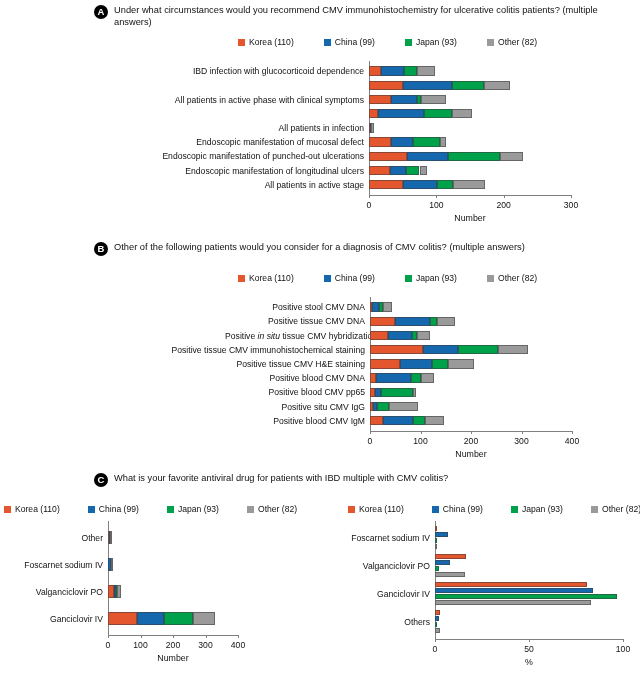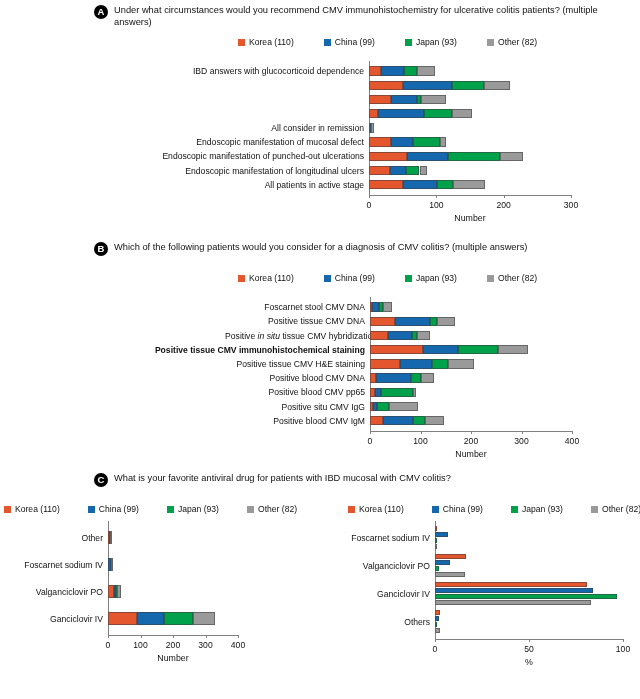--- a/index.html
+++ b/index.html
@@ -74,38 +74,39 @@
       <div class="axis-h" style="left: 369px; top: 134.8px; width: 202px;"></div>
       <div class="tick" style="left: 369px; top: 134.8px;"></div>
       <div class="ticklbl" style="left: 369px; top: 139.8px;">0</div>
       <div class="tick" style="left: 436.333px; top: 134.8px;"></div>
       <div class="ticklbl" style="left: 436.333px; top: 139.8px;">100</div>
       <div class="tick" style="left: 503.667px; top: 134.8px;"></div>
       <div class="ticklbl" style="left: 503.667px; top: 139.8px;">200</div>
       <div class="tick" style="left: 571px; top: 134.8px;"></div>
       <div class="ticklbl" style="left: 571px; top: 139.8px;">300</div>
       <div class="axtitle" style="left: 470px; top: 152.8px;">Number</div>
-      <div class="catlbl left" style="left: 109px; width: 255px; top: 11.1px;">IBD  answers with glucocorticoid dependence</div>
+      <div class="catlbl left" style="left: 109px; width: 255px; top: 11.1px;">IBD  infection with glucocorticoid dependence</div>
       <div class="seg" style="left: 369px; top: 6.35px; width: 12.12px; height: 9.5px; background: rgb(228, 87, 46);"></div>
       <div class="seg" style="left: 381.12px; top: 6.35px; width: 22.8933px; height: 9.5px; background: rgb(21, 103, 174);"></div>
       <div class="seg" style="left: 404.013px; top: 6.35px; width: 13.4667px; height: 9.5px; background: rgb(0, 161, 75);"></div>
       <div class="seg" style="left: 417.48px; top: 6.35px; width: 17.5067px; height: 9.5px; background: rgb(154, 154, 154);"></div>
       <div class="seg" style="left: 369px; top: 20.55px; width: 34.34px; height: 9.5px; background: rgb(228, 87, 46);"></div>
       <div class="seg" style="left: 403.34px; top: 20.55px; width: 49.1533px; height: 9.5px; background: rgb(21, 103, 174);"></div>
       <div class="seg" style="left: 452.493px; top: 20.55px; width: 31.6467px; height: 9.5px; background: rgb(0, 161, 75);"></div>
       <div class="seg" style="left: 484.14px; top: 20.55px; width: 26.26px; height: 9.5px; background: rgb(154, 154, 154);"></div>
+      <div class="catlbl left" style="left: 109px; width: 255px; top: 39.5px;">All patients in active phase with clinical symptoms</div>
       <div class="seg" style="left: 369px; top: 34.75px; width: 22.22px; height: 9.5px; background: rgb(228, 87, 46);"></div>
       <div class="seg" style="left: 391.22px; top: 34.75px; width: 25.5867px; height: 9.5px; background: rgb(21, 103, 174);"></div>
       <div class="seg" style="left: 416.807px; top: 34.75px; width: 4.04px; height: 9.5px; background: rgb(0, 161, 75);"></div>
       <div class="seg" style="left: 420.847px; top: 34.75px; width: 24.9133px; height: 9.5px; background: rgb(154, 154, 154);"></div>
       <div class="seg" style="left: 369px; top: 48.95px; width: 9.42667px; height: 9.5px; background: rgb(228, 87, 46);"></div>
       <div class="seg" style="left: 378.427px; top: 48.95px; width: 45.7867px; height: 9.5px; background: rgb(21, 103, 174);"></div>
       <div class="seg" style="left: 424.213px; top: 48.95px; width: 27.6067px; height: 9.5px; background: rgb(0, 161, 75);"></div>
       <div class="seg" style="left: 451.82px; top: 48.95px; width: 20.2px; height: 9.5px; background: rgb(154, 154, 154);"></div>
-      <div class="catlbl left" style="left: 109px; width: 255px; top: 67.9px;">All consider in remission</div>
+      <div class="catlbl left" style="left: 109px; width: 255px; top: 67.9px;">All patients in infection</div>
       <div class="seg" style="left: 369px; top: 63.15px; width: 1.2px; height: 9.5px; background: rgb(228, 87, 46);"></div>
       <div class="seg" style="left: 369.673px; top: 63.15px; width: 1.34667px; height: 9.5px; background: rgb(21, 103, 174);"></div>
       <div class="seg" style="left: 371.02px; top: 63.15px; width: 2.69333px; height: 9.5px; background: rgb(154, 154, 154);"></div>
       <div class="catlbl left" style="left: 109px; width: 255px; top: 82.1px;">Endoscopic manifestation of mucosal defect</div>
       <div class="seg" style="left: 369px; top: 77.35px; width: 22.22px; height: 9.5px; background: rgb(228, 87, 46);"></div>
       <div class="seg" style="left: 391.22px; top: 77.35px; width: 22.22px; height: 9.5px; background: rgb(21, 103, 174);"></div>
       <div class="seg" style="left: 413.44px; top: 77.35px; width: 26.9333px; height: 9.5px; background: rgb(0, 161, 75);"></div>
       <div class="seg" style="left: 440.373px; top: 77.35px; width: 5.38667px; height: 9.5px; background: rgb(154, 154, 154);"></div>
       <div class="catlbl left" style="left: 109px; width: 255px; top: 96.3px;">Endoscopic manifestation of punched-out ulcerations</div>
       <div class="seg" style="left: 369px; top: 91.55px; width: 37.7067px; height: 9.5px; background: rgb(228, 87, 46);"></div>
@@ -119,21 +120,21 @@
       <div class="seg" style="left: 419.5px; top: 105.75px; width: 7.40667px; height: 9.5px; background: rgb(154, 154, 154);"></div>
       <div class="catlbl left" style="left: 109px; width: 255px; top: 124.7px;">All patients in active stage</div>
       <div class="seg" style="left: 369px; top: 119.95px; width: 33.6667px; height: 9.5px; background: rgb(228, 87, 46);"></div>
       <div class="seg" style="left: 402.667px; top: 119.95px; width: 34.34px; height: 9.5px; background: rgb(21, 103, 174);"></div>
       <div class="seg" style="left: 437.007px; top: 119.95px; width: 16.16px; height: 9.5px; background: rgb(0, 161, 75);"></div>
       <div class="seg" style="left: 453.167px; top: 119.95px; width: 31.6467px; height: 9.5px; background: rgb(154, 154, 154);"></div>
     </div>
 
   <div class="qrow" style="left:94px;top:242px;width:540px;">
     <div class="badge">B</div>
-    <div class="qtext">Which of the following patients would you consider for a diagnosis of CMV colitis? (multiple answers)</div>
+    <div class="qtext">Other of the following patients would you consider for a diagnosis of CMV colitis? (multiple answers)</div>
   </div>
 
   <div class="legend" id="legend-b" style="left:238px;top:273px;">
       <div class="item" style="margin-right: 30px;">
         <span class="swatch" style="background: rgb(228, 87, 46);"></span>
         <span class="lbl">Korea (110)</span>
       </div>
       <div class="item" style="margin-right: 30px;">
         <span class="swatch" style="background: rgb(21, 103, 174);"></span>
         <span class="lbl">China (99)</span>
@@ -155,36 +156,36 @@
       <div class="ticklbl" style="left: 370px; top: 139.8px;">0</div>
       <div class="tick" style="left: 420.5px; top: 134.8px;"></div>
       <div class="ticklbl" style="left: 420.5px; top: 139.8px;">100</div>
       <div class="tick" style="left: 471px; top: 134.8px;"></div>
       <div class="ticklbl" style="left: 471px; top: 139.8px;">200</div>
       <div class="tick" style="left: 521.5px; top: 134.8px;"></div>
       <div class="ticklbl" style="left: 521.5px; top: 139.8px;">300</div>
       <div class="tick" style="left: 572px; top: 134.8px;"></div>
       <div class="ticklbl" style="left: 572px; top: 139.8px;">400</div>
       <div class="axtitle" style="left: 471px; top: 152.8px;">Number</div>
-      <div class="catlbl left" style="left: 147px; width: 218px; top: 11.1px;">Foscarnet stool CMV DNA</div>
+      <div class="catlbl left" style="left: 147px; width: 218px; top: 11.1px;">Positive stool CMV DNA</div>
       <div class="seg" style="left: 370px; top: 6.35px; width: 2.02px; height: 9.5px; background: rgb(228, 87, 46);"></div>
       <div class="seg" style="left: 372.02px; top: 6.35px; width: 7.07px; height: 9.5px; background: rgb(21, 103, 174);"></div>
       <div class="seg" style="left: 379.09px; top: 6.35px; width: 3.535px; height: 9.5px; background: rgb(0, 161, 75);"></div>
       <div class="seg" style="left: 382.625px; top: 6.35px; width: 9.09px; height: 9.5px; background: rgb(154, 154, 154);"></div>
       <div class="catlbl left" style="left: 147px; width: 218px; top: 25.3px;">Positive tissue CMV DNA</div>
       <div class="seg" style="left: 370px; top: 20.55px; width: 25.25px; height: 9.5px; background: rgb(228, 87, 46);"></div>
       <div class="seg" style="left: 395.25px; top: 20.55px; width: 34.845px; height: 9.5px; background: rgb(21, 103, 174);"></div>
       <div class="seg" style="left: 430.095px; top: 20.55px; width: 7.07px; height: 9.5px; background: rgb(0, 161, 75);"></div>
       <div class="seg" style="left: 437.165px; top: 20.55px; width: 18.18px; height: 9.5px; background: rgb(154, 154, 154);"></div>
       <div class="catlbl left" style="left: 159px; width: 218px; top: 39.5px;">Positive <i>in situ</i> tissue CMV hybridization</div>
       <div class="seg" style="left: 370px; top: 34.75px; width: 17.675px; height: 9.5px; background: rgb(228, 87, 46);"></div>
       <div class="seg" style="left: 387.675px; top: 34.75px; width: 24.24px; height: 9.5px; background: rgb(21, 103, 174);"></div>
       <div class="seg" style="left: 411.915px; top: 34.75px; width: 5.555px; height: 9.5px; background: rgb(0, 161, 75);"></div>
       <div class="seg" style="left: 417.47px; top: 34.75px; width: 12.12px; height: 9.5px; background: rgb(154, 154, 154);"></div>
-      <div class="catlbl left" style="left: 147px; width: 218px; top: 53.7px; font-weight: bold;">Positive tissue CMV immunohistochemical staining</div>
+      <div class="catlbl left" style="left: 147px; width: 218px; top: 53.7px;">Positive tissue CMV immunohistochemical staining</div>
       <div class="seg" style="left: 370px; top: 48.95px; width: 52.52px; height: 9.5px; background: rgb(228, 87, 46);"></div>
       <div class="seg" style="left: 422.52px; top: 48.95px; width: 35.855px; height: 9.5px; background: rgb(21, 103, 174);"></div>
       <div class="seg" style="left: 458.375px; top: 48.95px; width: 39.39px; height: 9.5px; background: rgb(0, 161, 75);"></div>
       <div class="seg" style="left: 497.765px; top: 48.95px; width: 29.795px; height: 9.5px; background: rgb(154, 154, 154);"></div>
       <div class="catlbl left" style="left: 147px; width: 218px; top: 67.9px;">Positive tissue CMV H&amp;E staining</div>
       <div class="seg" style="left: 370px; top: 63.15px; width: 30.3px; height: 9.5px; background: rgb(228, 87, 46);"></div>
       <div class="seg" style="left: 400.3px; top: 63.15px; width: 31.31px; height: 9.5px; background: rgb(21, 103, 174);"></div>
       <div class="seg" style="left: 431.61px; top: 63.15px; width: 16.665px; height: 9.5px; background: rgb(0, 161, 75);"></div>
       <div class="seg" style="left: 448.275px; top: 63.15px; width: 25.25px; height: 9.5px; background: rgb(154, 154, 154);"></div>
       <div class="catlbl left" style="left: 147px; width: 218px; top: 82.1px;">Positive blood CMV DNA</div>
@@ -204,21 +205,21 @@
       <div class="seg" style="left: 388.685px; top: 105.75px; width: 29.795px; height: 9.5px; background: rgb(154, 154, 154);"></div>
       <div class="catlbl left" style="left: 147px; width: 218px; top: 124.7px;">Positive blood CMV IgM</div>
       <div class="seg" style="left: 370px; top: 119.95px; width: 13.13px; height: 9.5px; background: rgb(228, 87, 46);"></div>
       <div class="seg" style="left: 383.13px; top: 119.95px; width: 30.3px; height: 9.5px; background: rgb(21, 103, 174);"></div>
       <div class="seg" style="left: 413.43px; top: 119.95px; width: 11.11px; height: 9.5px; background: rgb(0, 161, 75);"></div>
       <div class="seg" style="left: 424.54px; top: 119.95px; width: 19.19px; height: 9.5px; background: rgb(154, 154, 154);"></div>
     </div>
 
   <div class="qrow" style="left:94px;top:473px;width:540px;">
     <div class="badge">C</div>
-    <div class="qtext">What is your favorite antiviral drug for patients with IBD mucosal with CMV colitis?</div>
+    <div class="qtext">What is your favorite antiviral drug for patients with IBD multiple with CMV colitis?</div>
   </div>
 
   <div class="legend" id="legend-cl" style="left:4px;top:504px;">
       <div class="item" style="margin-right: 28px;">
         <span class="swatch" style="background: rgb(228, 87, 46);"></span>
         <span class="lbl">Korea (110)</span>
       </div>
       <div class="item" style="margin-right: 28px;">
         <span class="swatch" style="background: rgb(21, 103, 174);"></span>
         <span class="lbl">China (99)</span>

